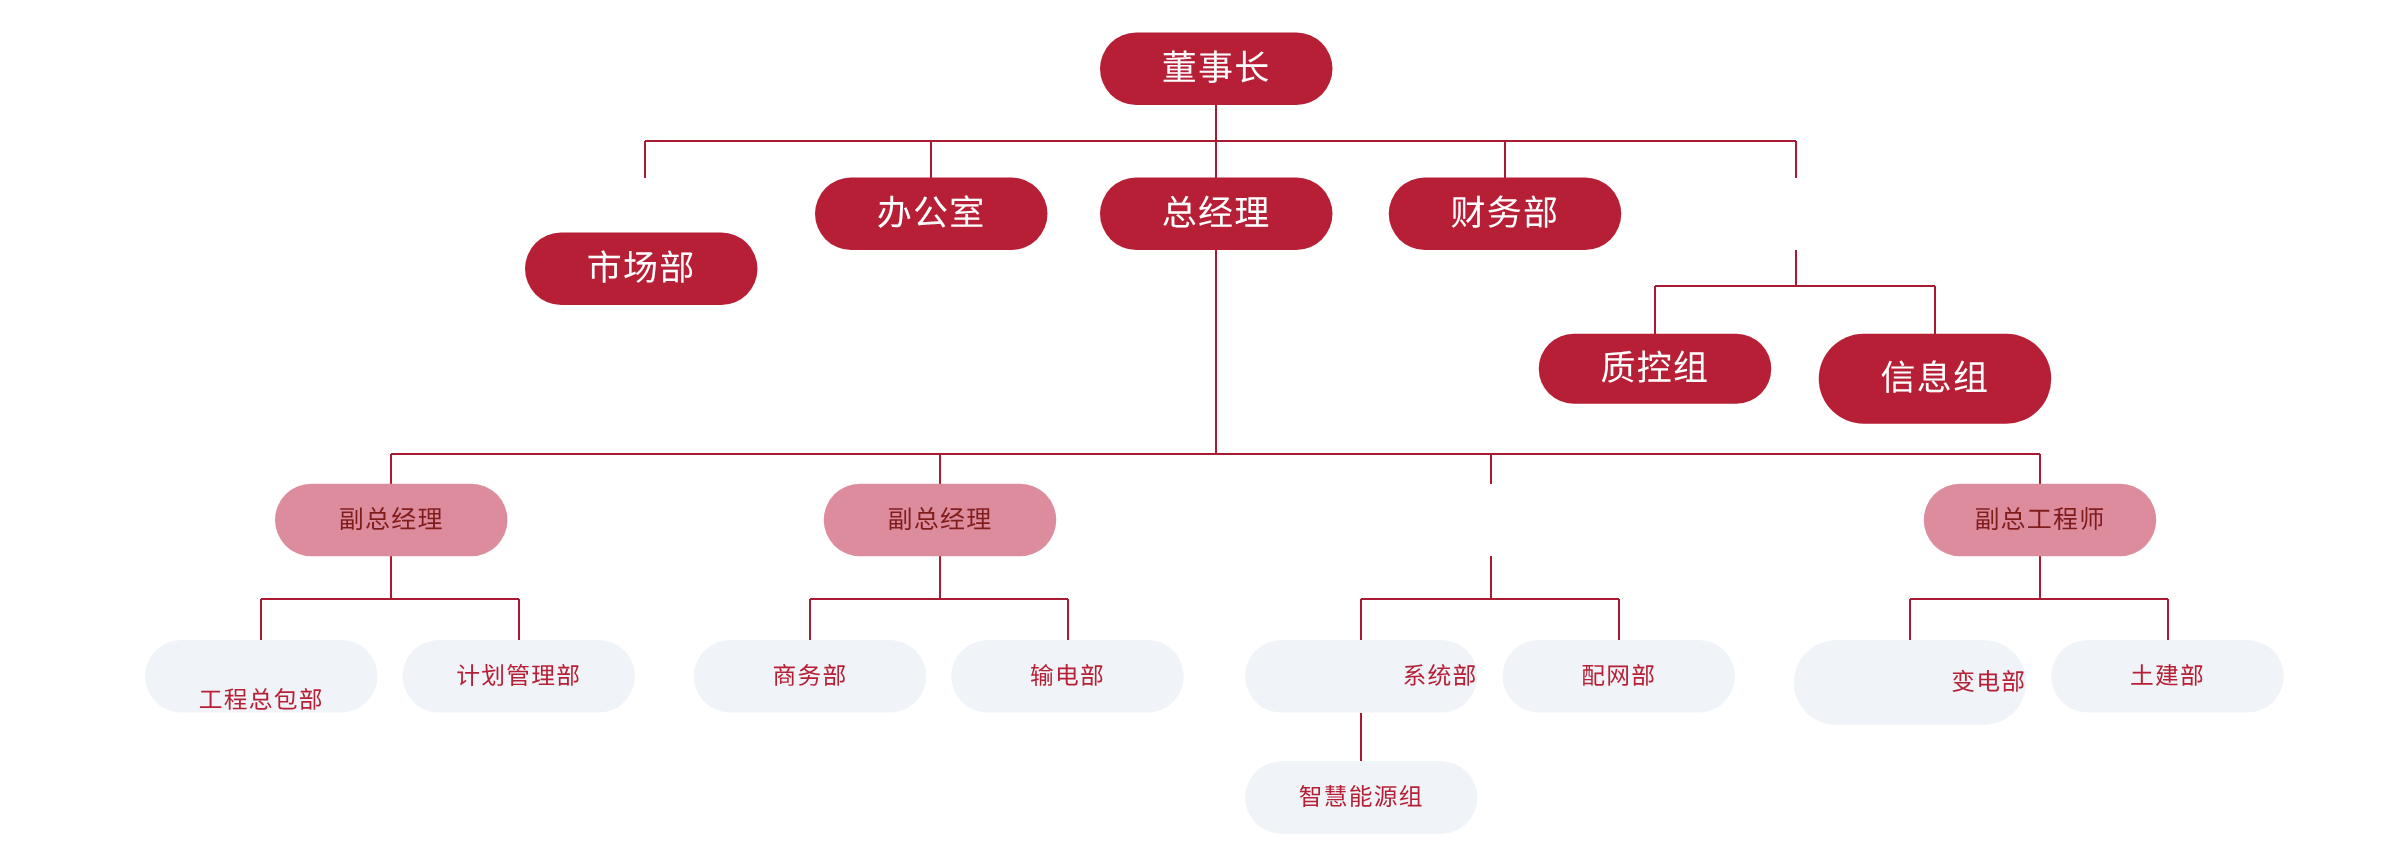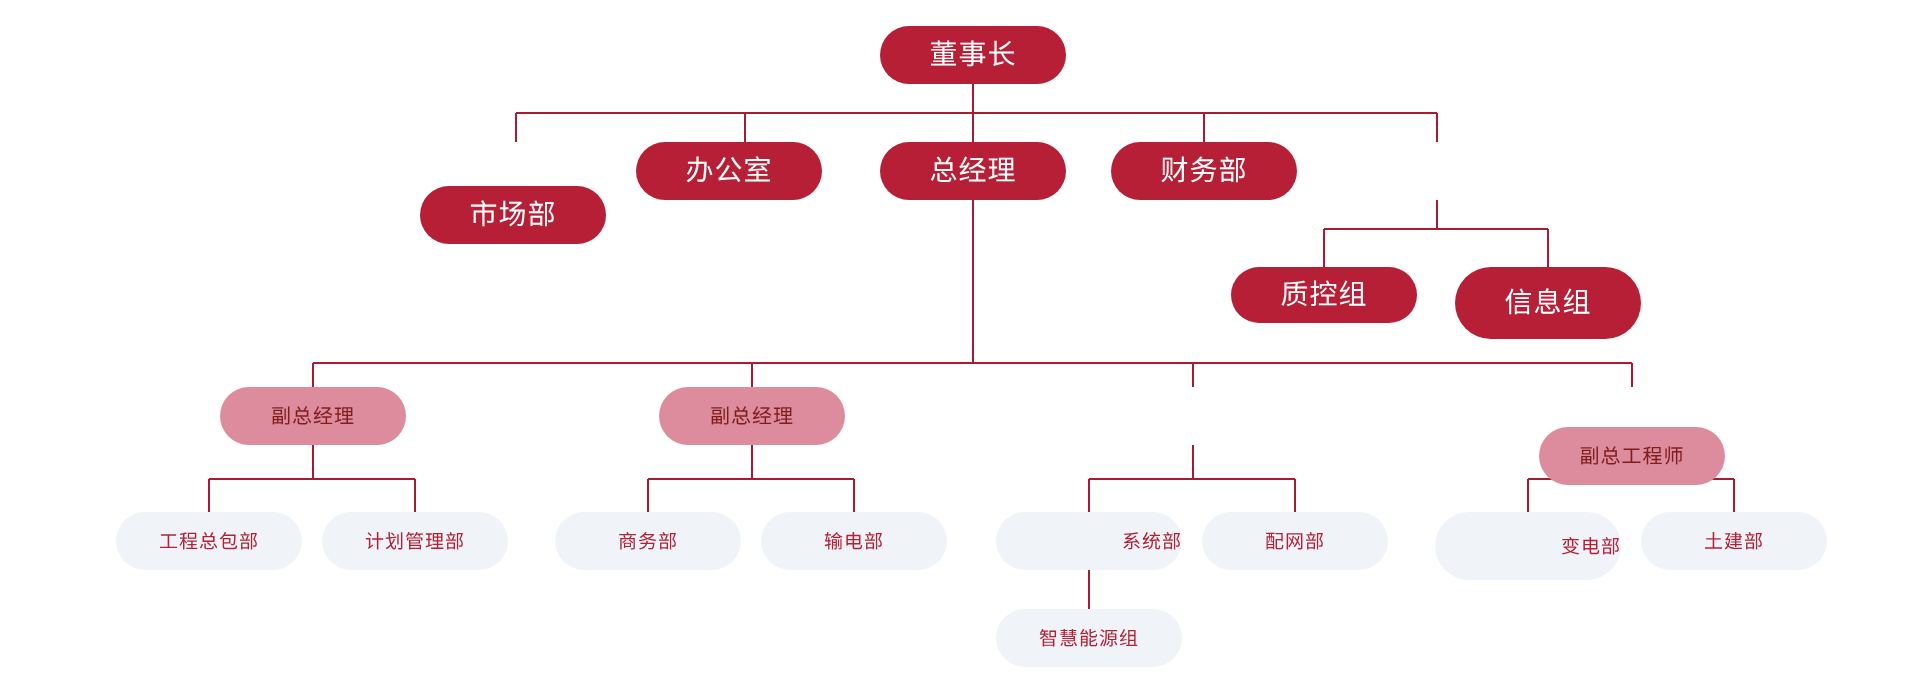--- a/index.html
+++ b/index.html
@@ -113,21 +113,21 @@
   </svg>
 
   <div class="node level-root" style="left:880px; top:26px; width:186px; height:58px;">
     <span class="node-label">董事长</span>
   </div>
 
   <div class="node level-dept" style="left:420px; top:142px; width:186px; height:58px;margin-top:44px;">
     <span class="node-label">市场部</span>
   </div>
 
-  <div class="node level-dept" style="left:636px; top:142px; width:186px; height:58px;">
+  <div class="node level-dept" style="left:652px; top:142px; width:186px; height:58px;">
     <span class="node-label">办公室</span>
   </div>
 
   <div class="node level-dept" style="left:880px; top:142px; width:186px; height:58px;">
     <span class="node-label">总经理</span>
   </div>
 
   <div class="node level-dept" style="left:1111px; top:142px; width:186px; height:58px;">
     <span class="node-label">财务部</span>
   </div>
@@ -143,25 +143,25 @@
 
   <div class="node level-vice" style="left:220px; top:387px; width:186px; height:58px;">
     <span class="node-label">副总经理</span>
   </div>
 
   <div class="node level-vice" style="left:659px; top:387px; width:186px; height:58px;">
     <span class="node-label">副总经理</span>
   </div>
 
 
-  <div class="node level-vice" style="left:1539px; top:387px; width:186px; height:58px;margin-top:40px;">
+  <div class="node level-vice" style="left:1539px; top:387px; width:186px; height:58px;">
     <span class="node-label">副总工程师</span>
   </div>
 
-  <div class="node level-sub" style="left:116px; top:512px; width:186px; height:58px;">
+  <div class="node level-sub" style="left:116px; top:512px; width:186px; height:58px;align-items:flex-end;">
     <span class="node-label">工程总包部</span>
   </div>
 
   <div class="node level-sub" style="left:322px; top:512px; width:186px; height:58px;">
     <span class="node-label">计划管理部</span>
   </div>
 
   <div class="node level-sub" style="left:555px; top:512px; width:186px; height:58px;">
     <span class="node-label">商务部</span>
   </div>

